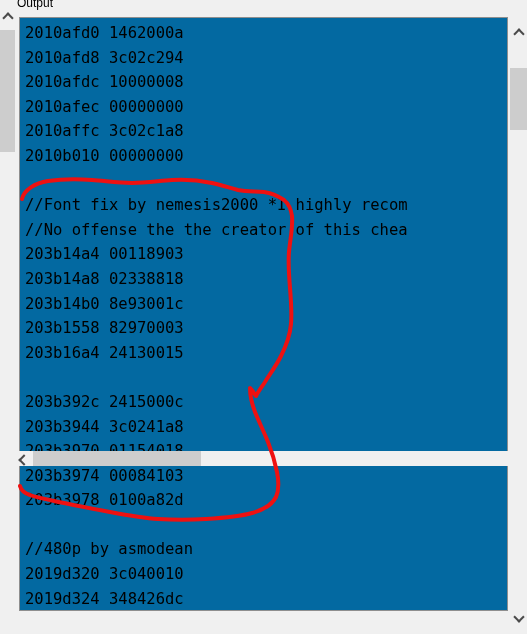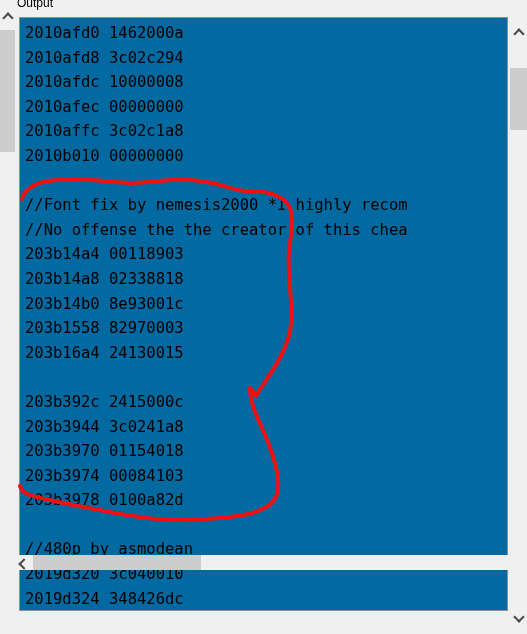--- a/index.html
+++ b/index.html
@@ -10,21 +10,21 @@
   body {
     width: 527px;
     height: 634px;
     overflow: hidden;
     font-family: "Liberation Sans", sans-serif;
   }
 
   .screen {
     position: relative;
     width: 527px;
-    height: 570px;
+    height: 466px;
     background: #f0f0f0;
   }
 
   
   .group-label {
     position: absolute;
     left: 15px;
     top: -4px;
     font-size: 12px;
     line-height: 14px;

